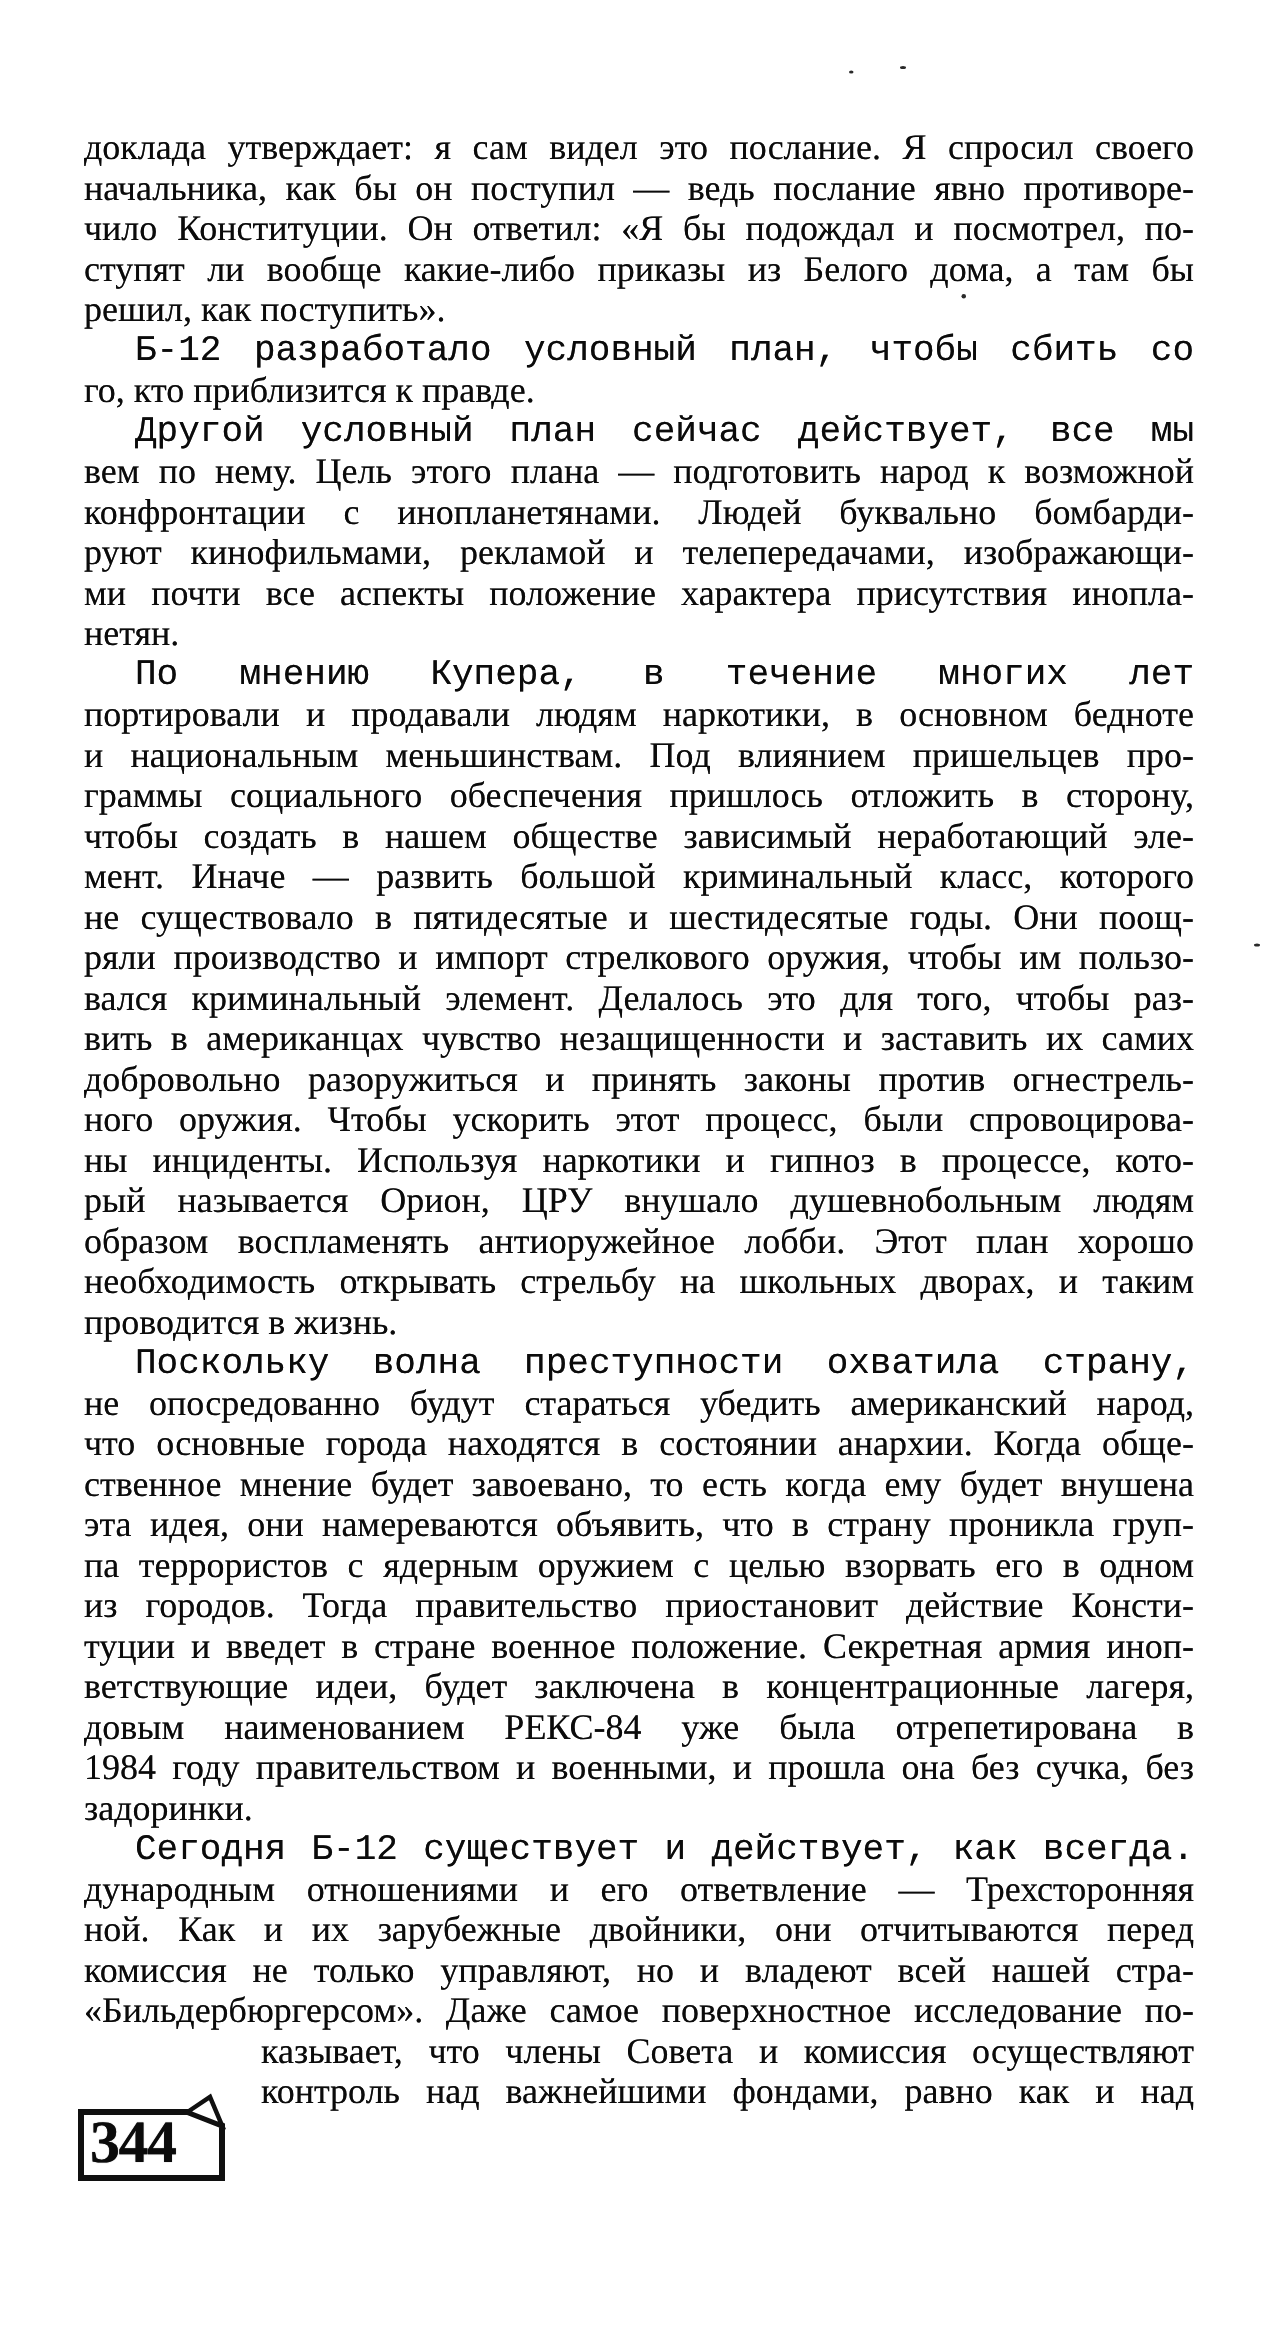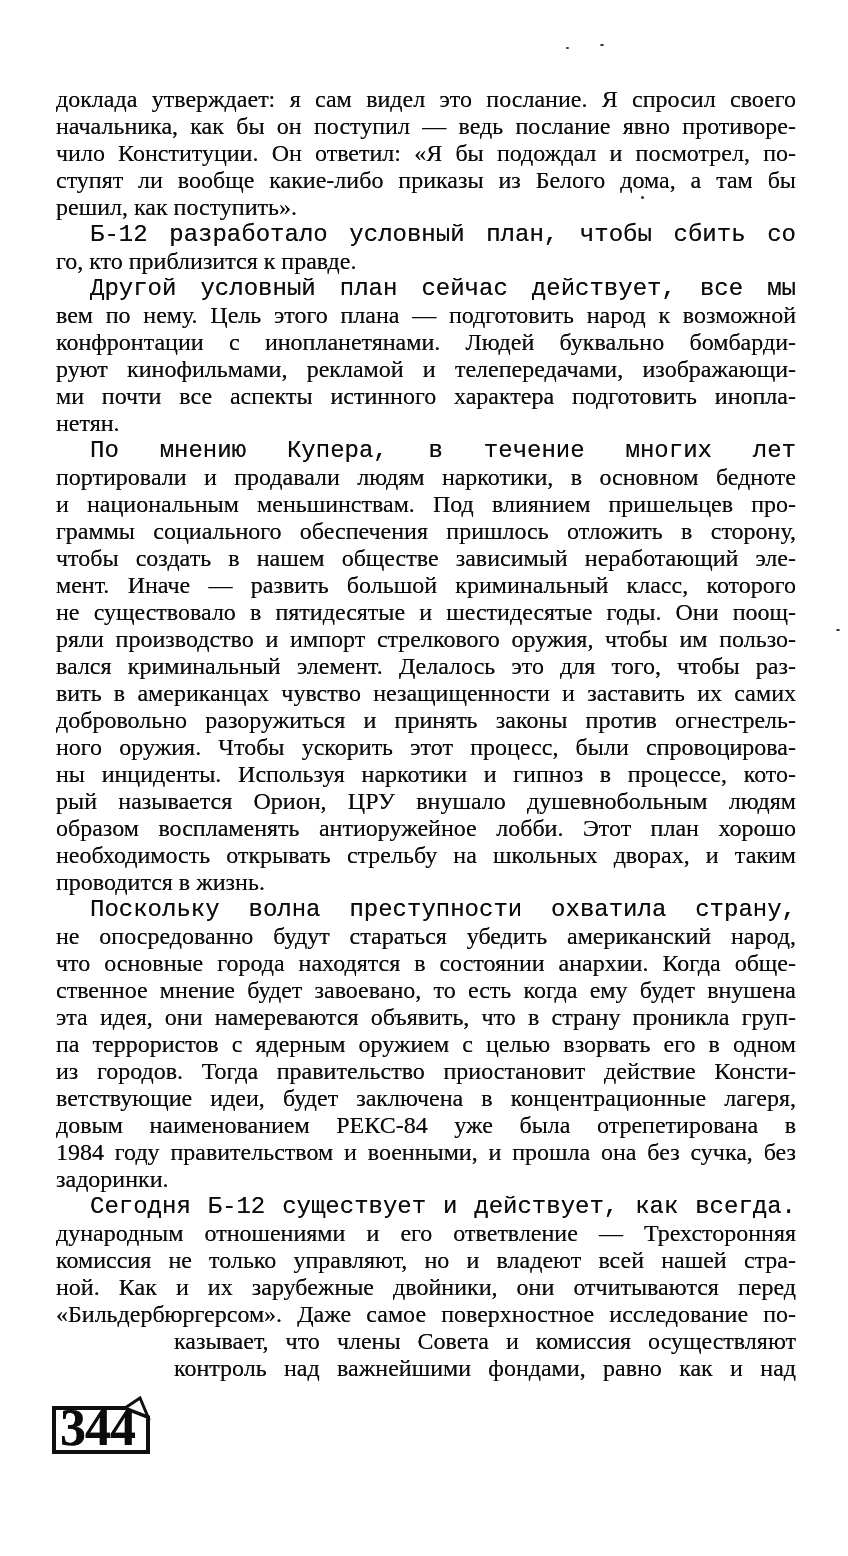--- a/index.html
+++ b/index.html
@@ -14,42 +14,42 @@
     text-align:justify;text-align-last:justify;text-justify:inter-word;
     white-space:normal;text-shadow:0 0 0.4px rgba(0,0,0,0.65);
   }
   .line.para-end{text-align-last:left;}
   .line.indent-first{text-indent:34px;font-family:Liberation Mono, monospace;}
   .line.wrapped{padding-left:118px;}
   .page-badge{position:absolute;left:51px;top:1394px;width:102px;height:62px;}
   .page-badge svg{position:absolute;left:0;top:0;}
   .page-num{
     position:absolute;left:9px;top:12px;width:80px;
-    font-size:52px;font-weight:700;letter-spacing:-1px;line-height:44px;
+    font-size:40px;font-weight:700;letter-spacing:-1px;line-height:44px;
     color:#0b0b0b;text-shadow:0 0 0.5px rgba(0,0,0,0.8);
   }
   .speck{position:absolute;background:#2a2a2a;border-radius:50%;}
 </style>
 </head>
 <body>
 
 <div class="page">
   <div class="text-block" id="text-block">
       <div class="line">доклада утверждает: я сам видел это послание. Я спросил своего</div>
       <div class="line">начальника, как бы он поступил — ведь послание явно противоре-</div>
       <div class="line">чило Конституции. Он ответил: «Я бы подождал и посмотрел, по-</div>
       <div class="line">ступят ли вообще какие-либо приказы из Белого дома, а там бы</div>
       <div class="line para-end">решил, как поступить».</div>
       <div class="line indent-first">Б-12 разработало условный план, чтобы сбить со следа любо-</div>
       <div class="line para-end">го, кто приблизится к правде.</div>
       <div class="line indent-first">Другой условный план сейчас действует, все мы сегодня жи-</div>
       <div class="line">вем по нему. Цель этого плана — подготовить народ к возможной</div>
       <div class="line">конфронтации с инопланетянами. Людей буквально бомбарди-</div>
       <div class="line">руют кинофильмами, рекламой и телепередачами, изображающи-</div>
-      <div class="line">ми почти все аспекты истинного характера подготовить инопла-</div>
+      <div class="line">ми почти все аспекты положение характера присутствия инопла-</div>
       <div class="line para-end">нетян.</div>
       <div class="line indent-first">По мнению Купера, в течение многих лет инопланетяне им-</div>
       <div class="line">портировали и продавали людям наркотики, в основном бедноте</div>
       <div class="line">и национальным меньшинствам. Под влиянием пришельцев про-</div>
       <div class="line">граммы социального обеспечения пришлось отложить в сторону,</div>
       <div class="line">чтобы создать в нашем обществе зависимый неработающий эле-</div>
       <div class="line">мент. Иначе — развить большой криминальный класс, которого</div>
       <div class="line">не существовало в пятидесятые и шестидесятые годы. Они поощ-</div>
       <div class="line">ряли производство и импорт стрелкового оружия, чтобы им пользо-</div>
       <div class="line">вался криминальный элемент. Делалось это для того, чтобы раз-</div>
@@ -61,28 +61,29 @@
       <div class="line">образом воспламенять антиоружейное лобби. Этот план хорошо</div>
       <div class="line">необходимость открывать стрельбу на школьных дворах, и таким</div>
       <div class="line para-end">проводится в жизнь.</div>
       <div class="line indent-first">Поскольку волна преступности охватила страну, инопланетя-</div>
       <div class="line">не опосредованно будут стараться убедить американский народ,</div>
       <div class="line">что основные города находятся в состоянии анархии. Когда обще-</div>
       <div class="line">ственное мнение будет завоевано, то есть когда ему будет внушена</div>
       <div class="line">эта идея, они намереваются объявить, что в страну проникла груп-</div>
       <div class="line">па террористов с ядерным оружием с целью взорвать его в одном</div>
       <div class="line">из городов. Тогда правительство приостановит действие Консти-</div>
+      <div class="line">туции и введет в стране военное положение. Секретная армия иноп-</div>
       <div class="line">ветствующие идеи, будет заключена в концентрационные лагеря,</div>
       <div class="line">довым наименованием РЕКС-84 уже была отрепетирована в</div>
       <div class="line">1984 году правительством и военными, и прошла она без сучка, без</div>
       <div class="line para-end">задоринки.</div>
       <div class="line indent-first">Сегодня Б-12 существует и действует, как всегда. Совет по меж-</div>
       <div class="line">дународным отношениями и его ответвление — Трехсторонняя</div>
+      <div class="line">ной. Как и их зарубежные двойники, они отчитываются перед</div>
       <div class="line">комиссия не только управляют, но и владеют всей нашей стра-</div>
-      <div class="line">ной. Как и их зарубежные двойники, они отчитываются перед</div>
       <div class="line">«Бильдербюргерсом». Даже самое поверхностное исследование по-</div>
       <div class="line wrapped">казывает, что члены Совета и комиссия осуществляют</div>
       <div class="line wrapped">контроль над важнейшими фондами, равно как и над</div>
     </div>
 
   <div class="page-badge">
     <svg width="102" height="62" viewBox="0 0 102 62">
       <path d="M3 14 H74 L97 23 V58 H3 Z" fill="#ffffff" stroke="#101010" stroke-width="4" stroke-linejoin="miter"></path>
       <path d="M74 14 L89 4 L97 23 Z" fill="#ffffff" stroke="#101010" stroke-width="3" stroke-linejoin="miter"></path>
     </svg>

